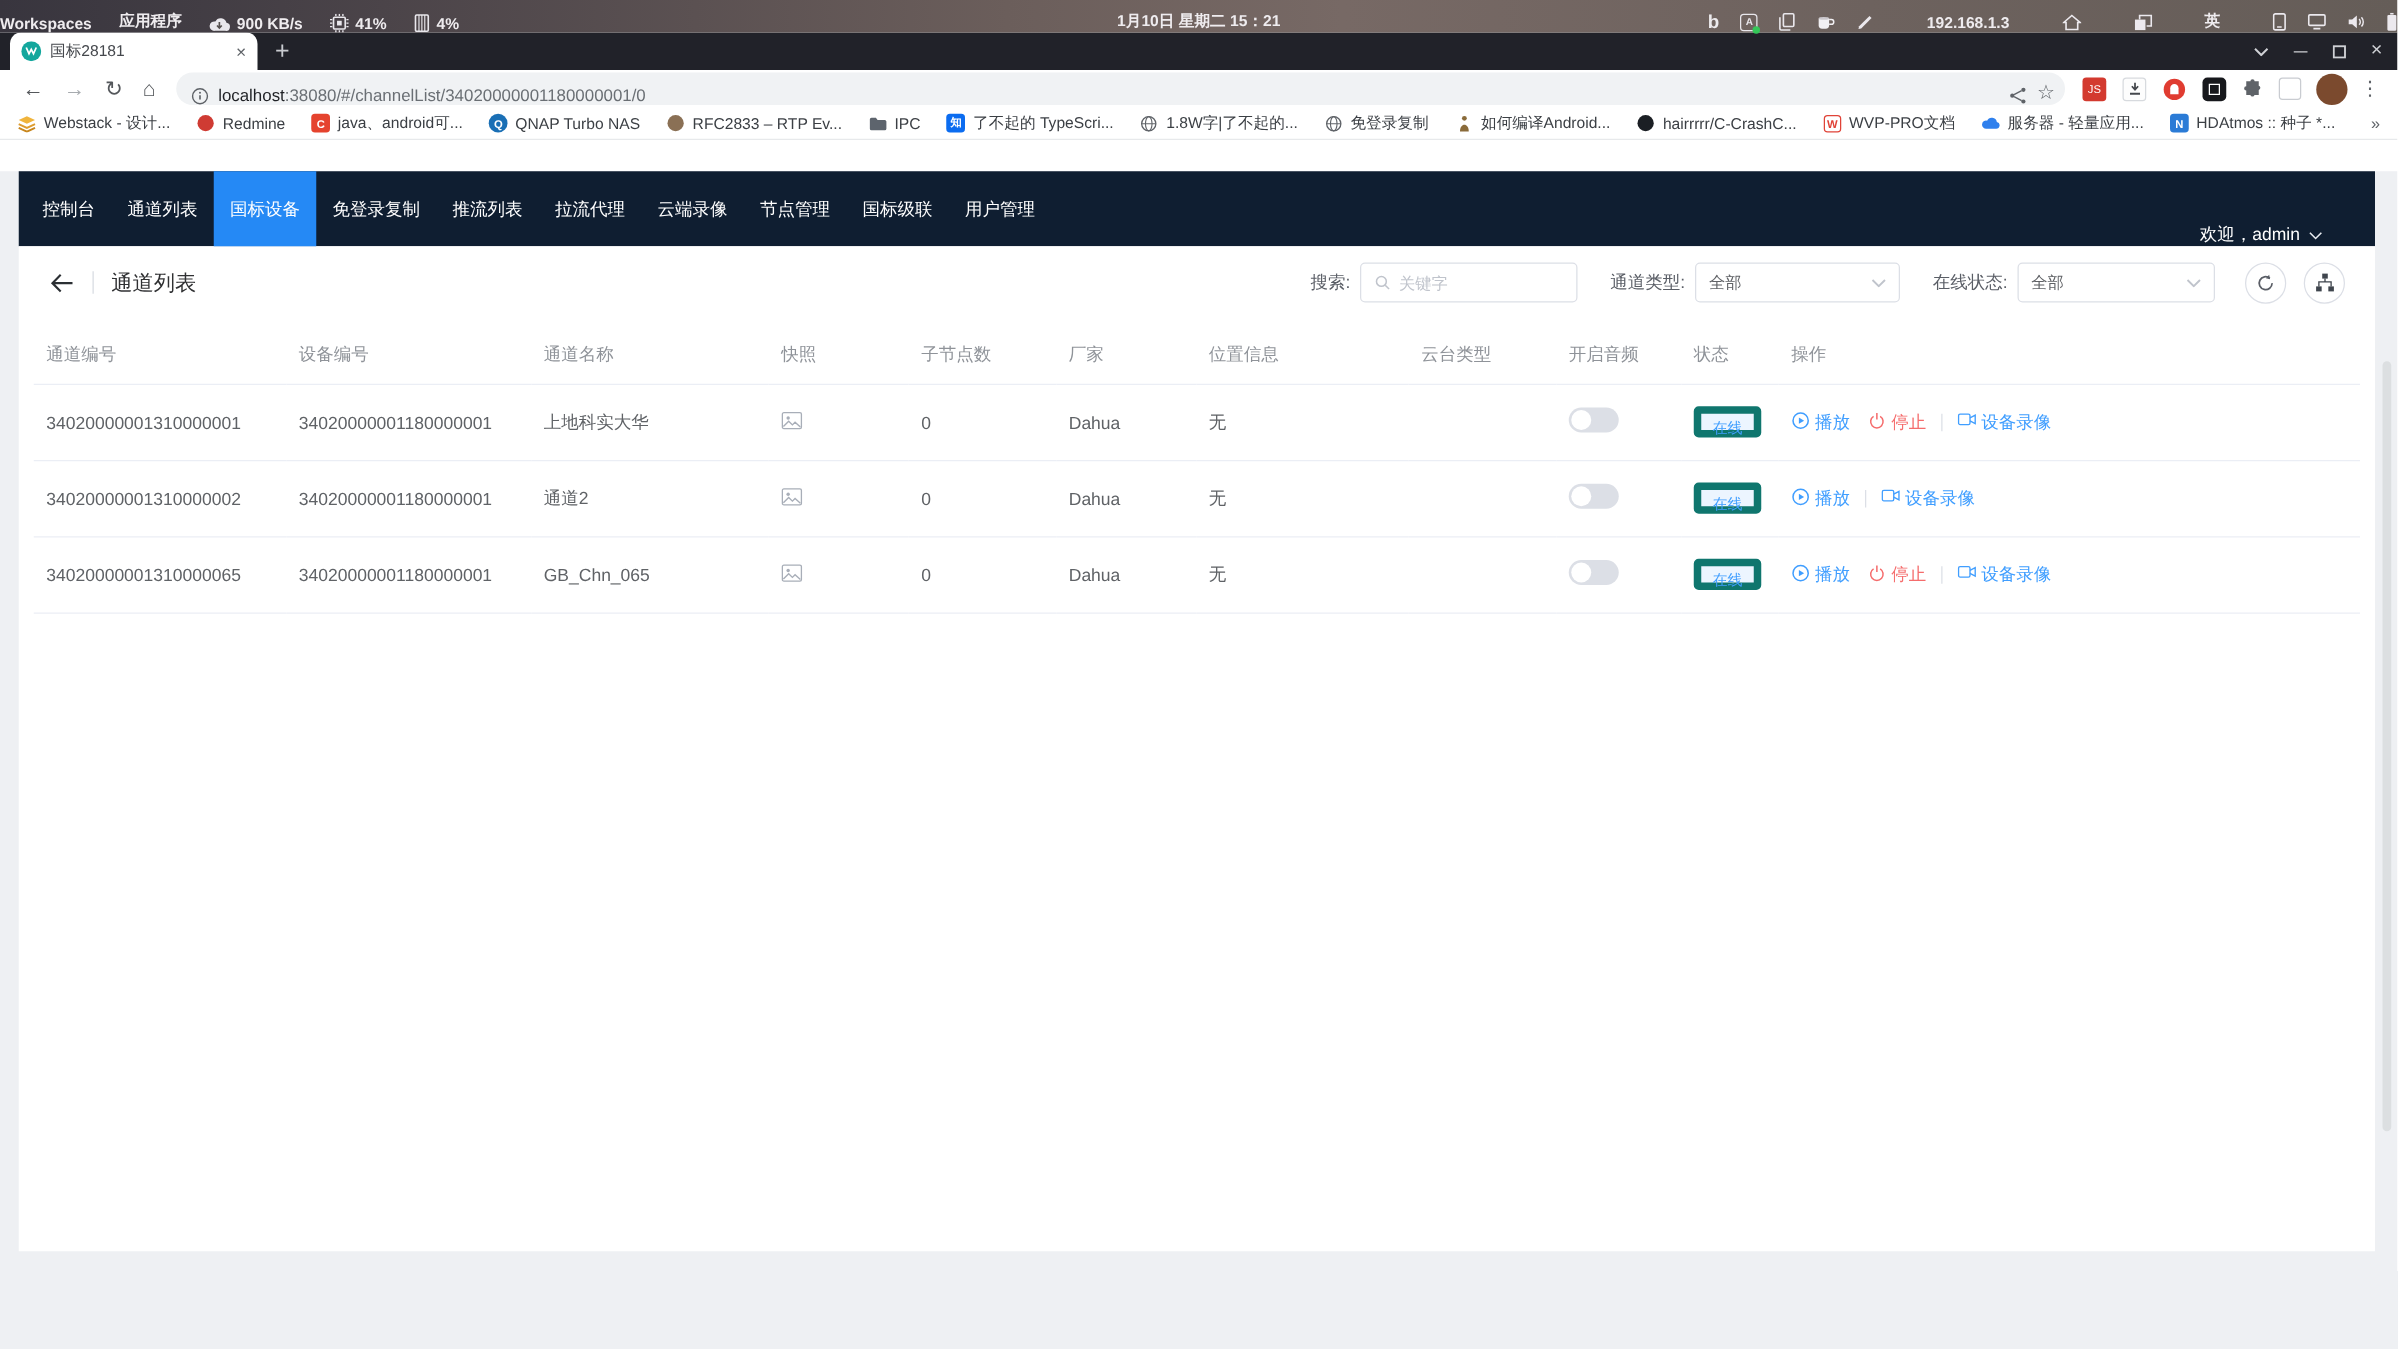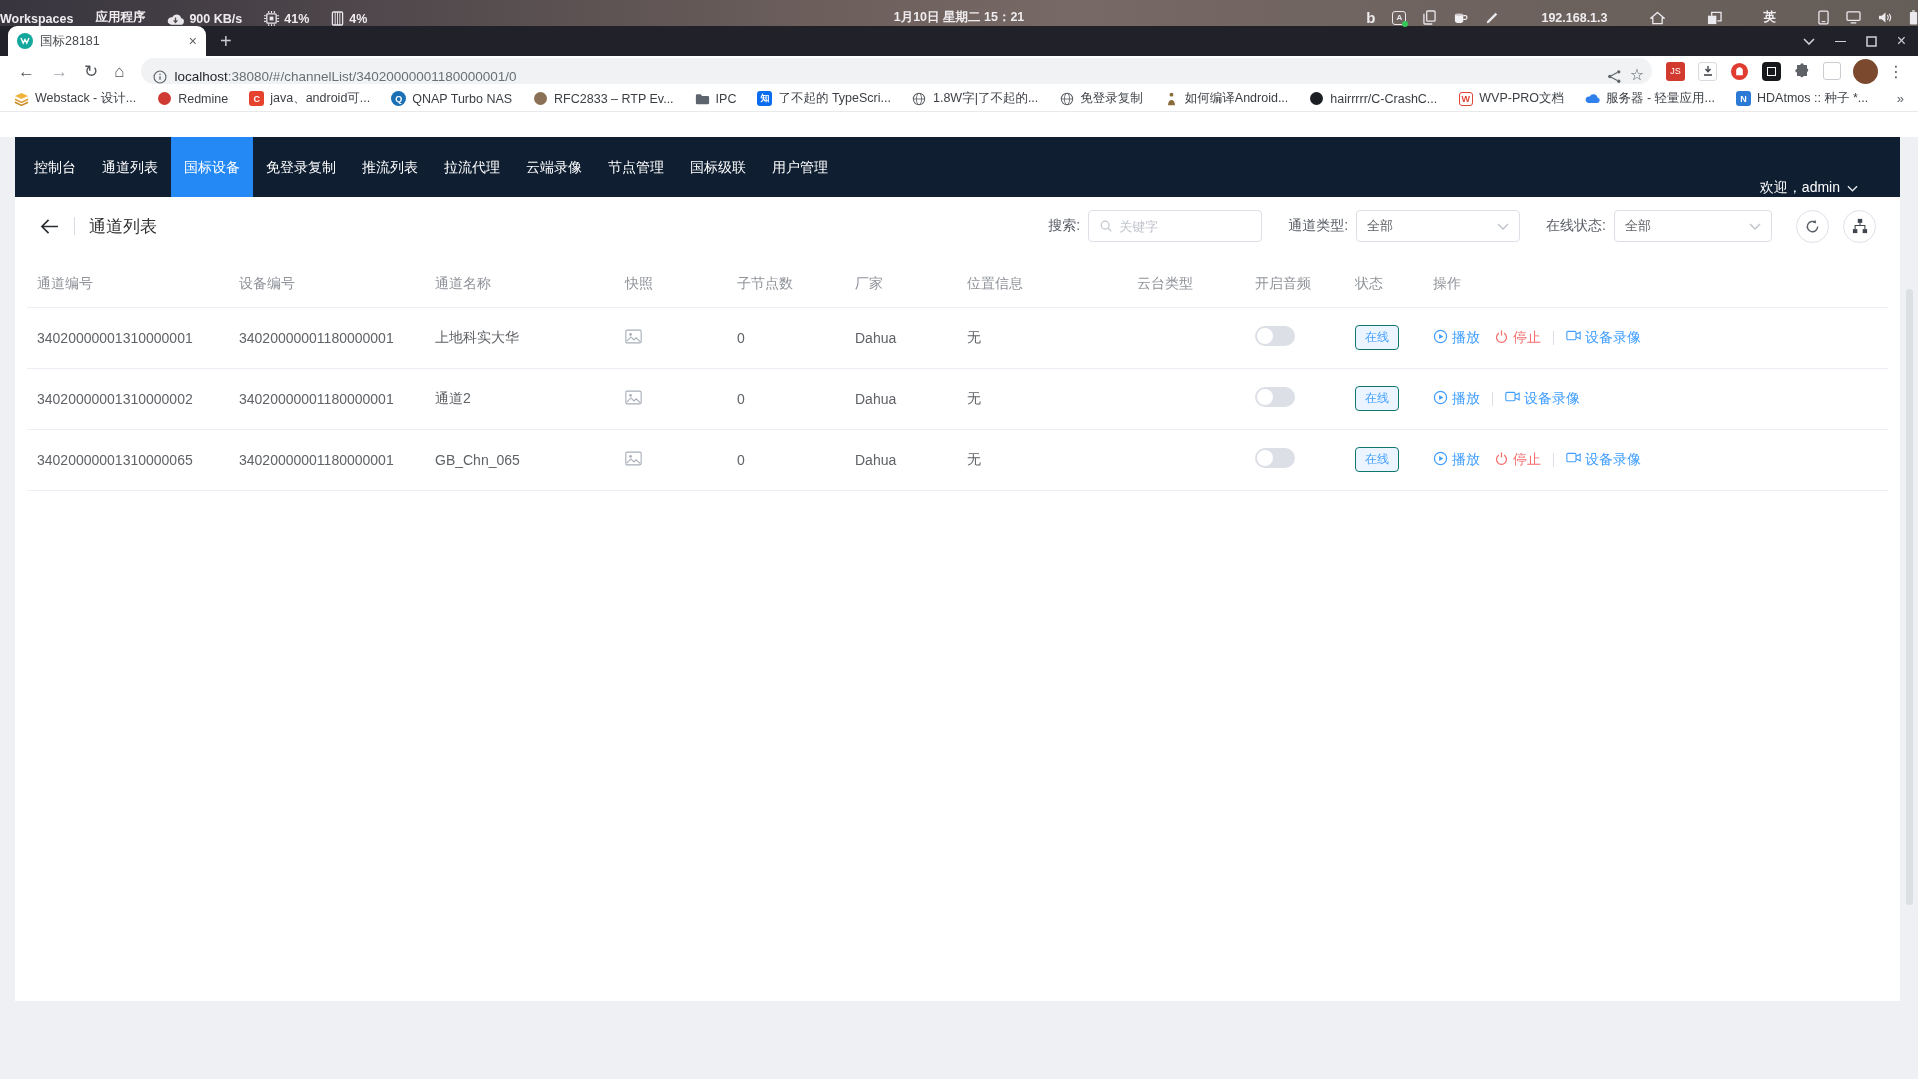--- a/index.html
+++ b/index.html
@@ -72,21 +72,21 @@
   .circle-btn{width:33px;height:33px;border:1px solid #dcdfe6;border-radius:50%;display:flex;align-items:center;justify-content:center;background:#fff;cursor:pointer}
   .circle-btn.first{margin-left:24px}
   .circle-btn + .circle-btn{margin-left:14px}
   
   .tablewrap{padding:6px 12px 0}
   table{width:100%;border-collapse:collapse;table-layout:fixed}
   th{height:46px;text-align:left;padding-left:10px;font-size:14px;font-weight:400;color:#8f9399;border-bottom:1px solid #ebeef5;white-space:nowrap;overflow:hidden}
   td{height:61px;padding-left:10px;font-size:14px;color:#5f6266;border-bottom:1px solid #ebeef5;white-space:nowrap;overflow:hidden}
   .switch{width:40px;height:20px;border-radius:10px;background:#dcdfe6;position:relative;cursor:pointer}
   .switch .knob{width:16px;height:16px;border-radius:50%;background:#fff;position:absolute;top:2px;left:2px}
-  .badge-online{display:inline-block;padding:0 9px;height:25px;line-height:23px;background:#ecf5ff;border:1px solid #0f766e;border-radius:4px;color:#409eff;font-size:12px}
+  .badge-online{display:inline-block;padding:0 9px;height:25px;line-height:23px;background:#ecf5ff;border:6px solid #0f766e;border-radius:4px;color:#409eff;font-size:12px}
   .actions{display:flex;align-items:center}
   .action{display:flex;align-items:flex-start;gap:4px;font-size:14px;cursor:pointer}
   .action.blue{color:#409eff}
   .action.red{color:#f56c6c}
   .action + .action{margin-left:14px}
   .act-divider{width:1px;height:14px;background:#dcdfe6;margin:0 12px;flex:none}
   .act-divider + .action{margin-left:0}
   .snap{display:inline-block;cursor:pointer}
   
   .pager{display:flex;align-items:center;justify-content:flex-end;gap:10px;margin:13px 38px 0 0;font-size:13px;color:#5f6266}

